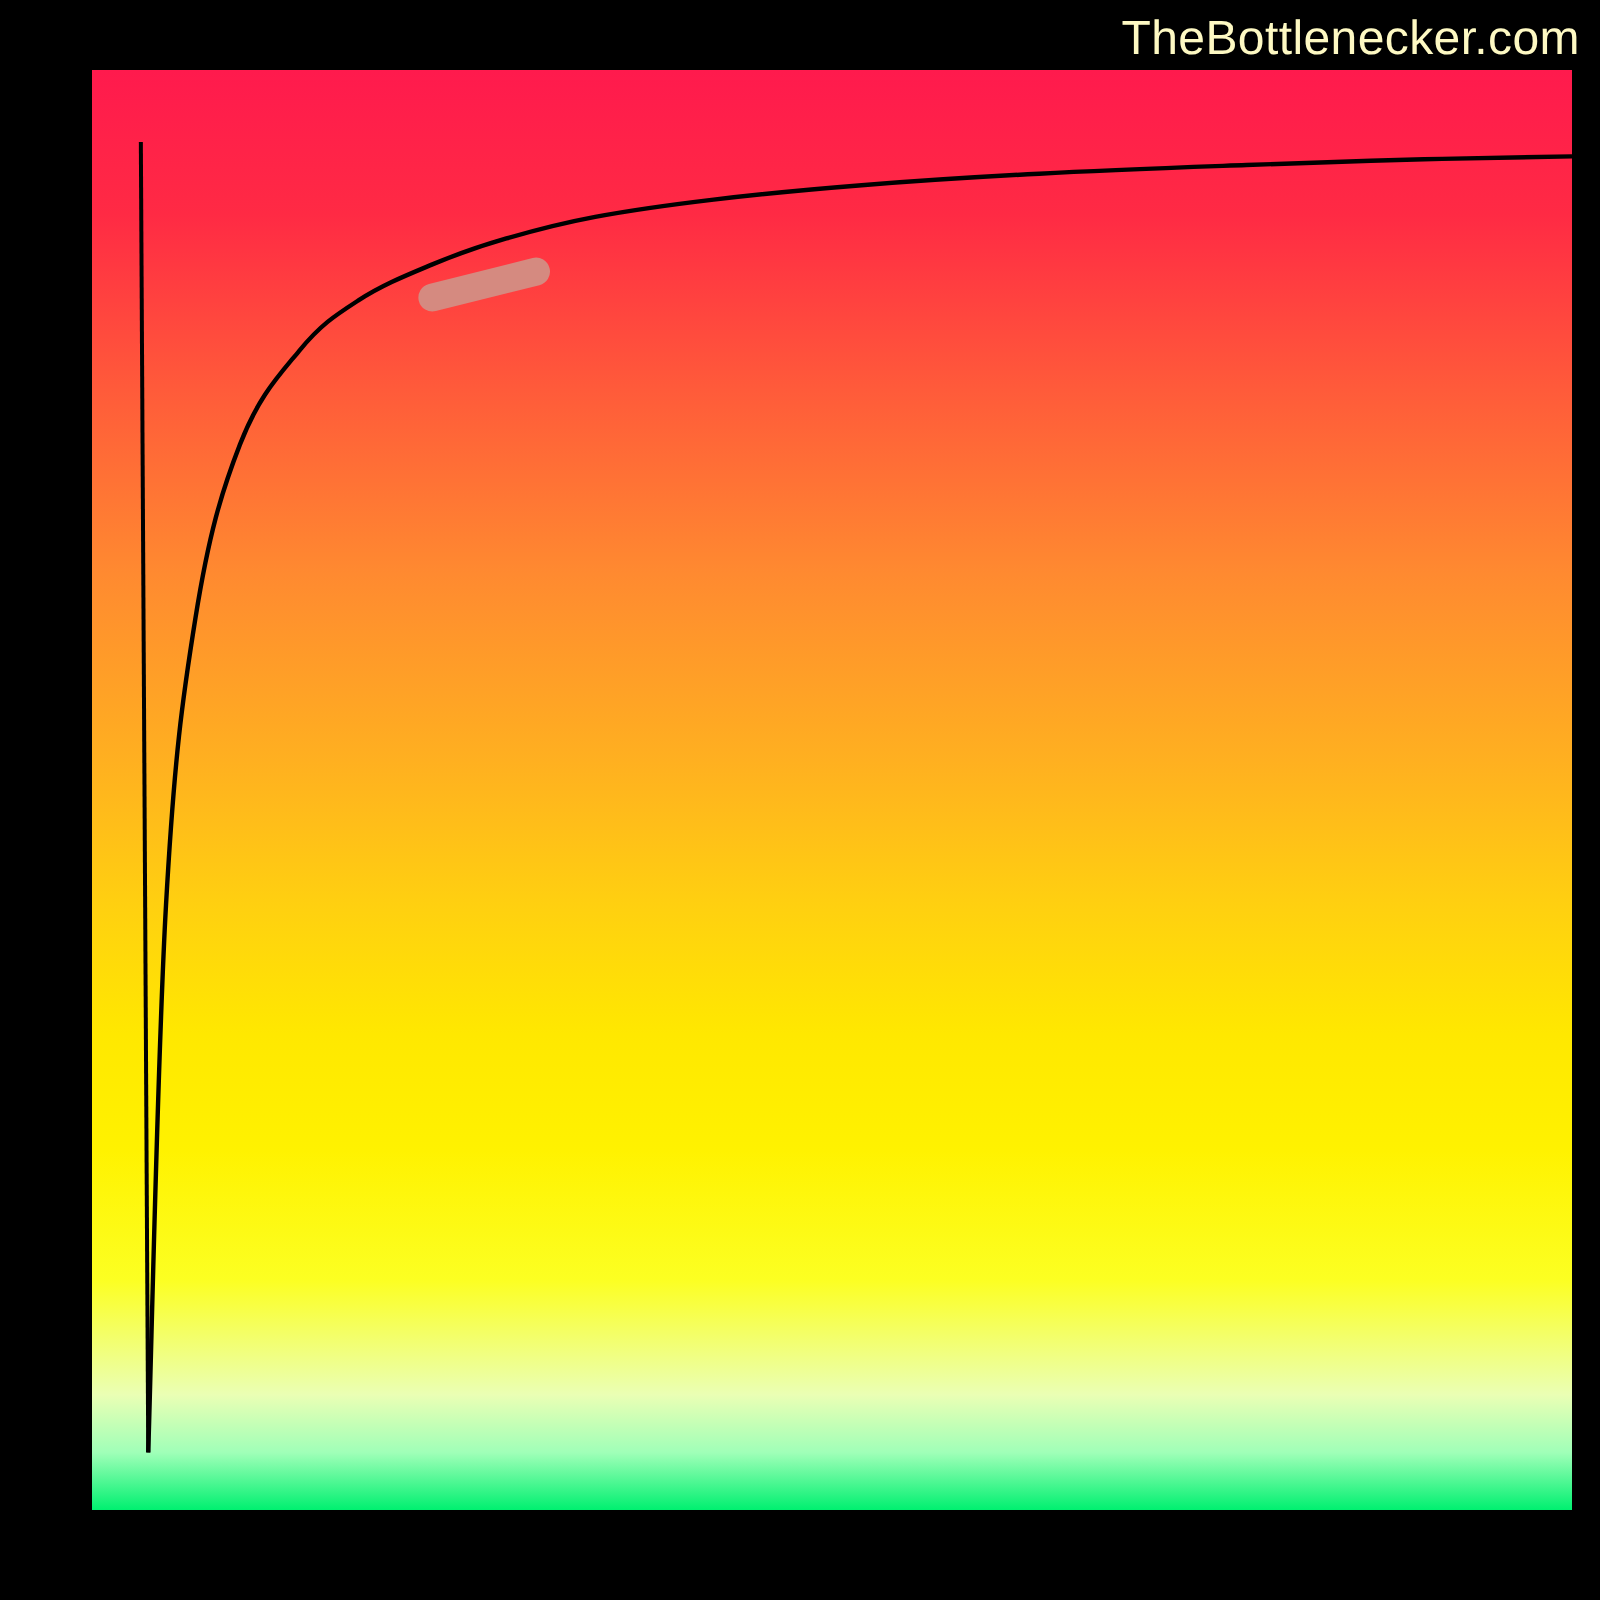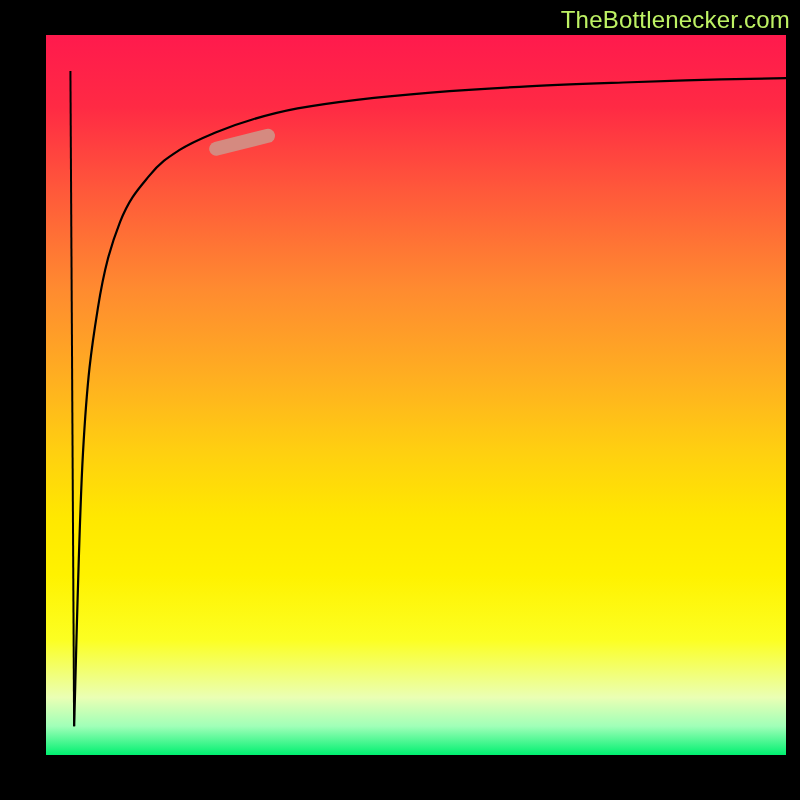--- a/index.html
+++ b/index.html
@@ -8,21 +8,21 @@
     height: 800px;
     position: relative;
     background: #000;
     font-family: Arial, sans-serif;
     overflow: hidden;
   }
   .watermark {
     position: absolute;
     top: 6px;
     right: 10px;
-    color: #bef264;
+    color: #fef9c3;
     font-size: 24px;
     font-weight: 500;
     z-index: 10;
     letter-spacing: 0.2px;
   }
   .plot-area {
     position: absolute;
     left: 46px;
     top: 35px;
     width: 740px;

